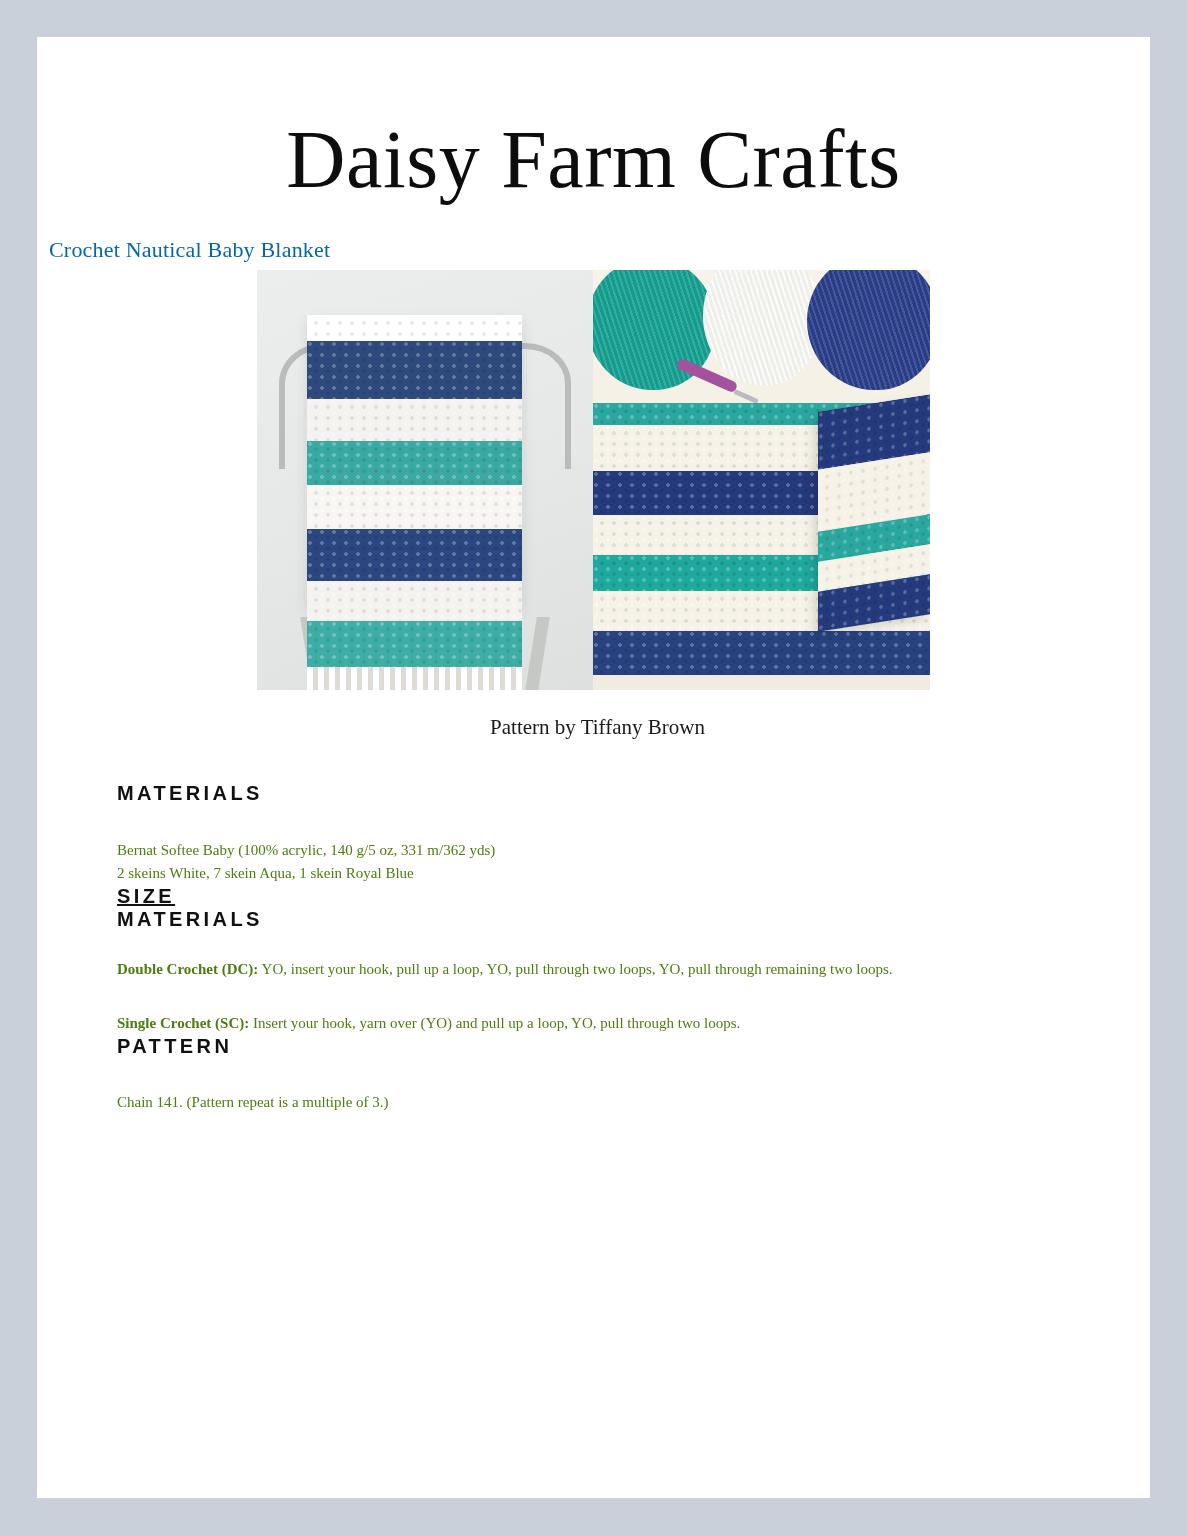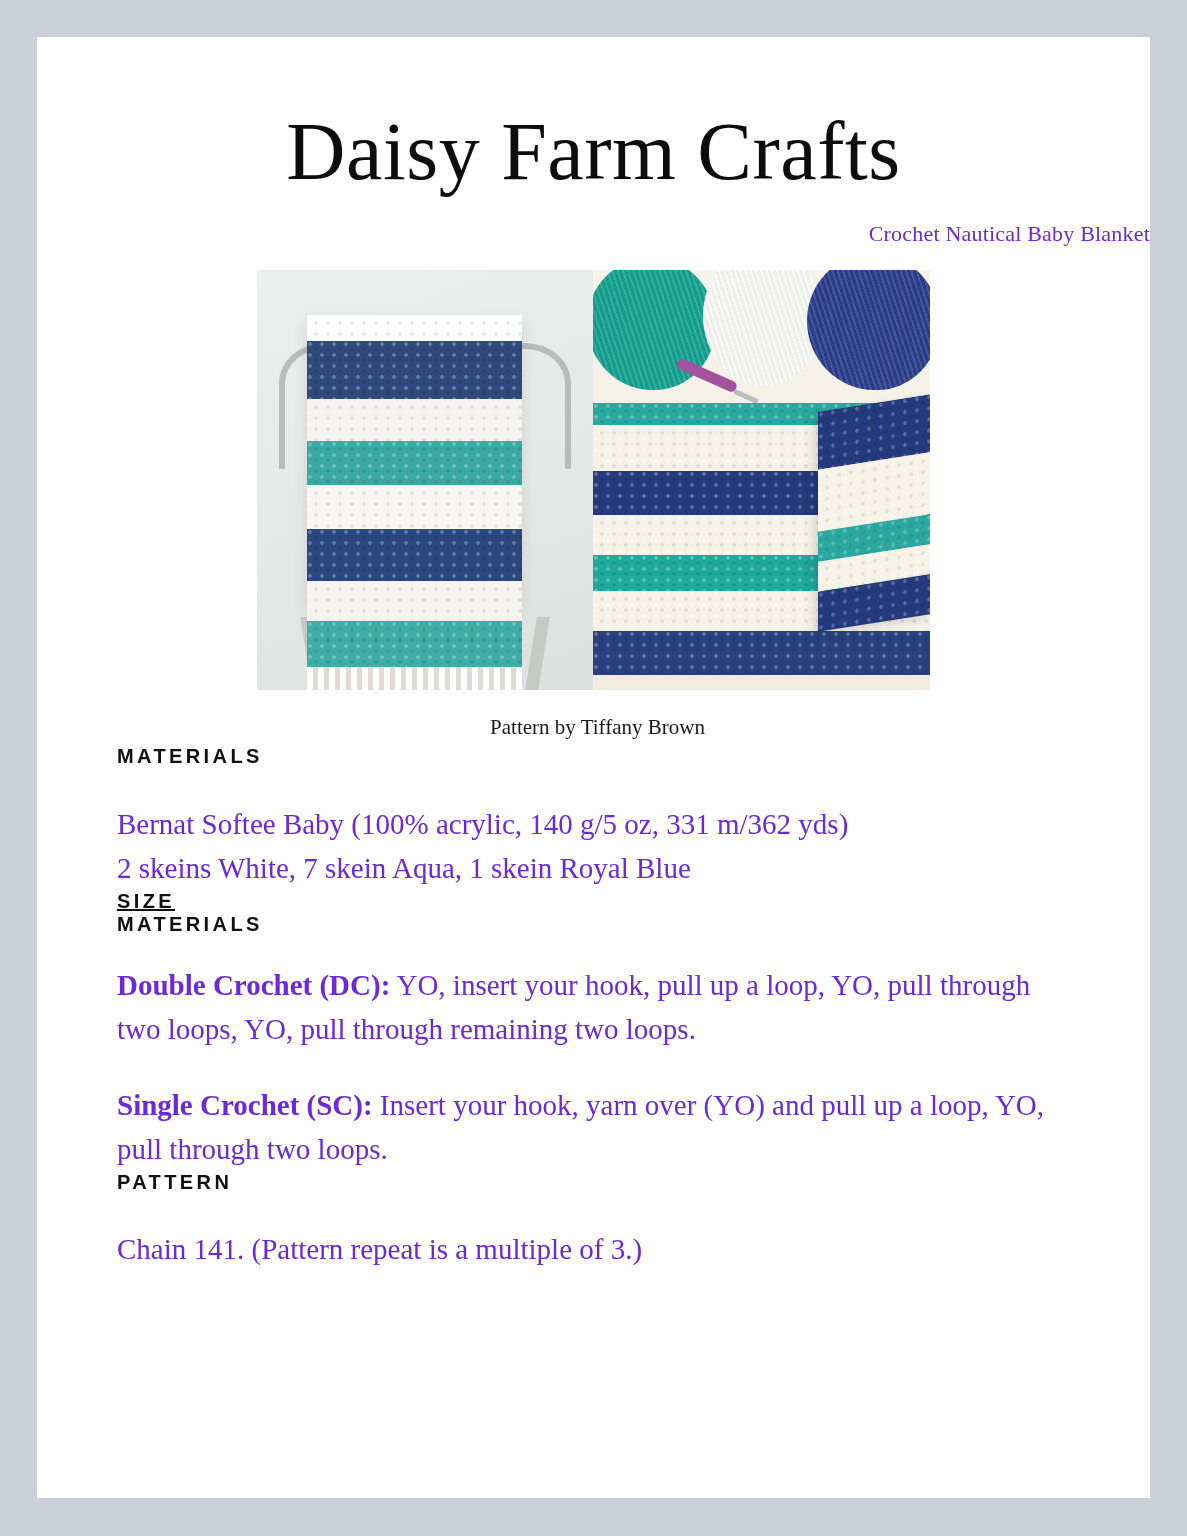--- a/index.html
+++ b/index.html
@@ -21,29 +21,29 @@
     height: 1461px;
     background: #ffffff;
   }
   .doc-title {
     text-align: center;
     font-family: "Liberation Serif", serif;
     font-size: 82px;
     font-weight: 400;
     letter-spacing: 0.5px;
     color: #0d0d0d;
-    margin: 4px;
+    margin: 12px;
     padding-top: 68px;
     line-height: 1.05;
   }
   .doc-subtitle {
-    text-align: right;
+    text-align: left;
     font-size: 22px;
-    color: #6d28d9;
-    margin: 0;
+    color: #0369a1;
+    margin: 12px;
     padding-top: 22px;
     letter-spacing: 0.2px;
   }
 
   
   .photo-strip {
     position: absolute;
     left: 220px;
     top: 233px;
     width: 673px;
@@ -166,40 +166,40 @@
     text-align: center;
     font-size: 21px;
     color: #1a1a1a;
     margin-left: 8px;
   }
 
   
   .content {
     position: absolute;
     left: 80px;
-    top: 708px;
+    top: 745px;
     width: 955px;
   }
   h2.section {
     font-family: "Liberation Sans", sans-serif;
     font-size: 20px;
     font-weight: 700;
     letter-spacing: 3.4px;
     color: #111111;
     margin: 0;
   }
   .sec-materials { margin-top: 0; }
   .sec-size      { margin-top: 62px; text-decoration: underline; }
   .sec-stitches  { margin-top: 60px; }
   .sec-pattern   { margin-top: 60px; }
 
   .body-text {
-    font-size: 29px;
+    font-size: 15px;
     line-height: 1.52;
-    color: #6d28d9;
+    color: #4d7c0f;
     margin: 0;
   }
   .block-materials { margin-top: 34px; }
   .block-size      { margin-top: 31px; }
   .block-stitch    { margin-top: 32px; }
   .block-stitch2   { margin-top: 27px; }
   .block-pattern   { margin-top: 33px; }
   .lead { font-weight: 700; }
 </style>
 </head>

